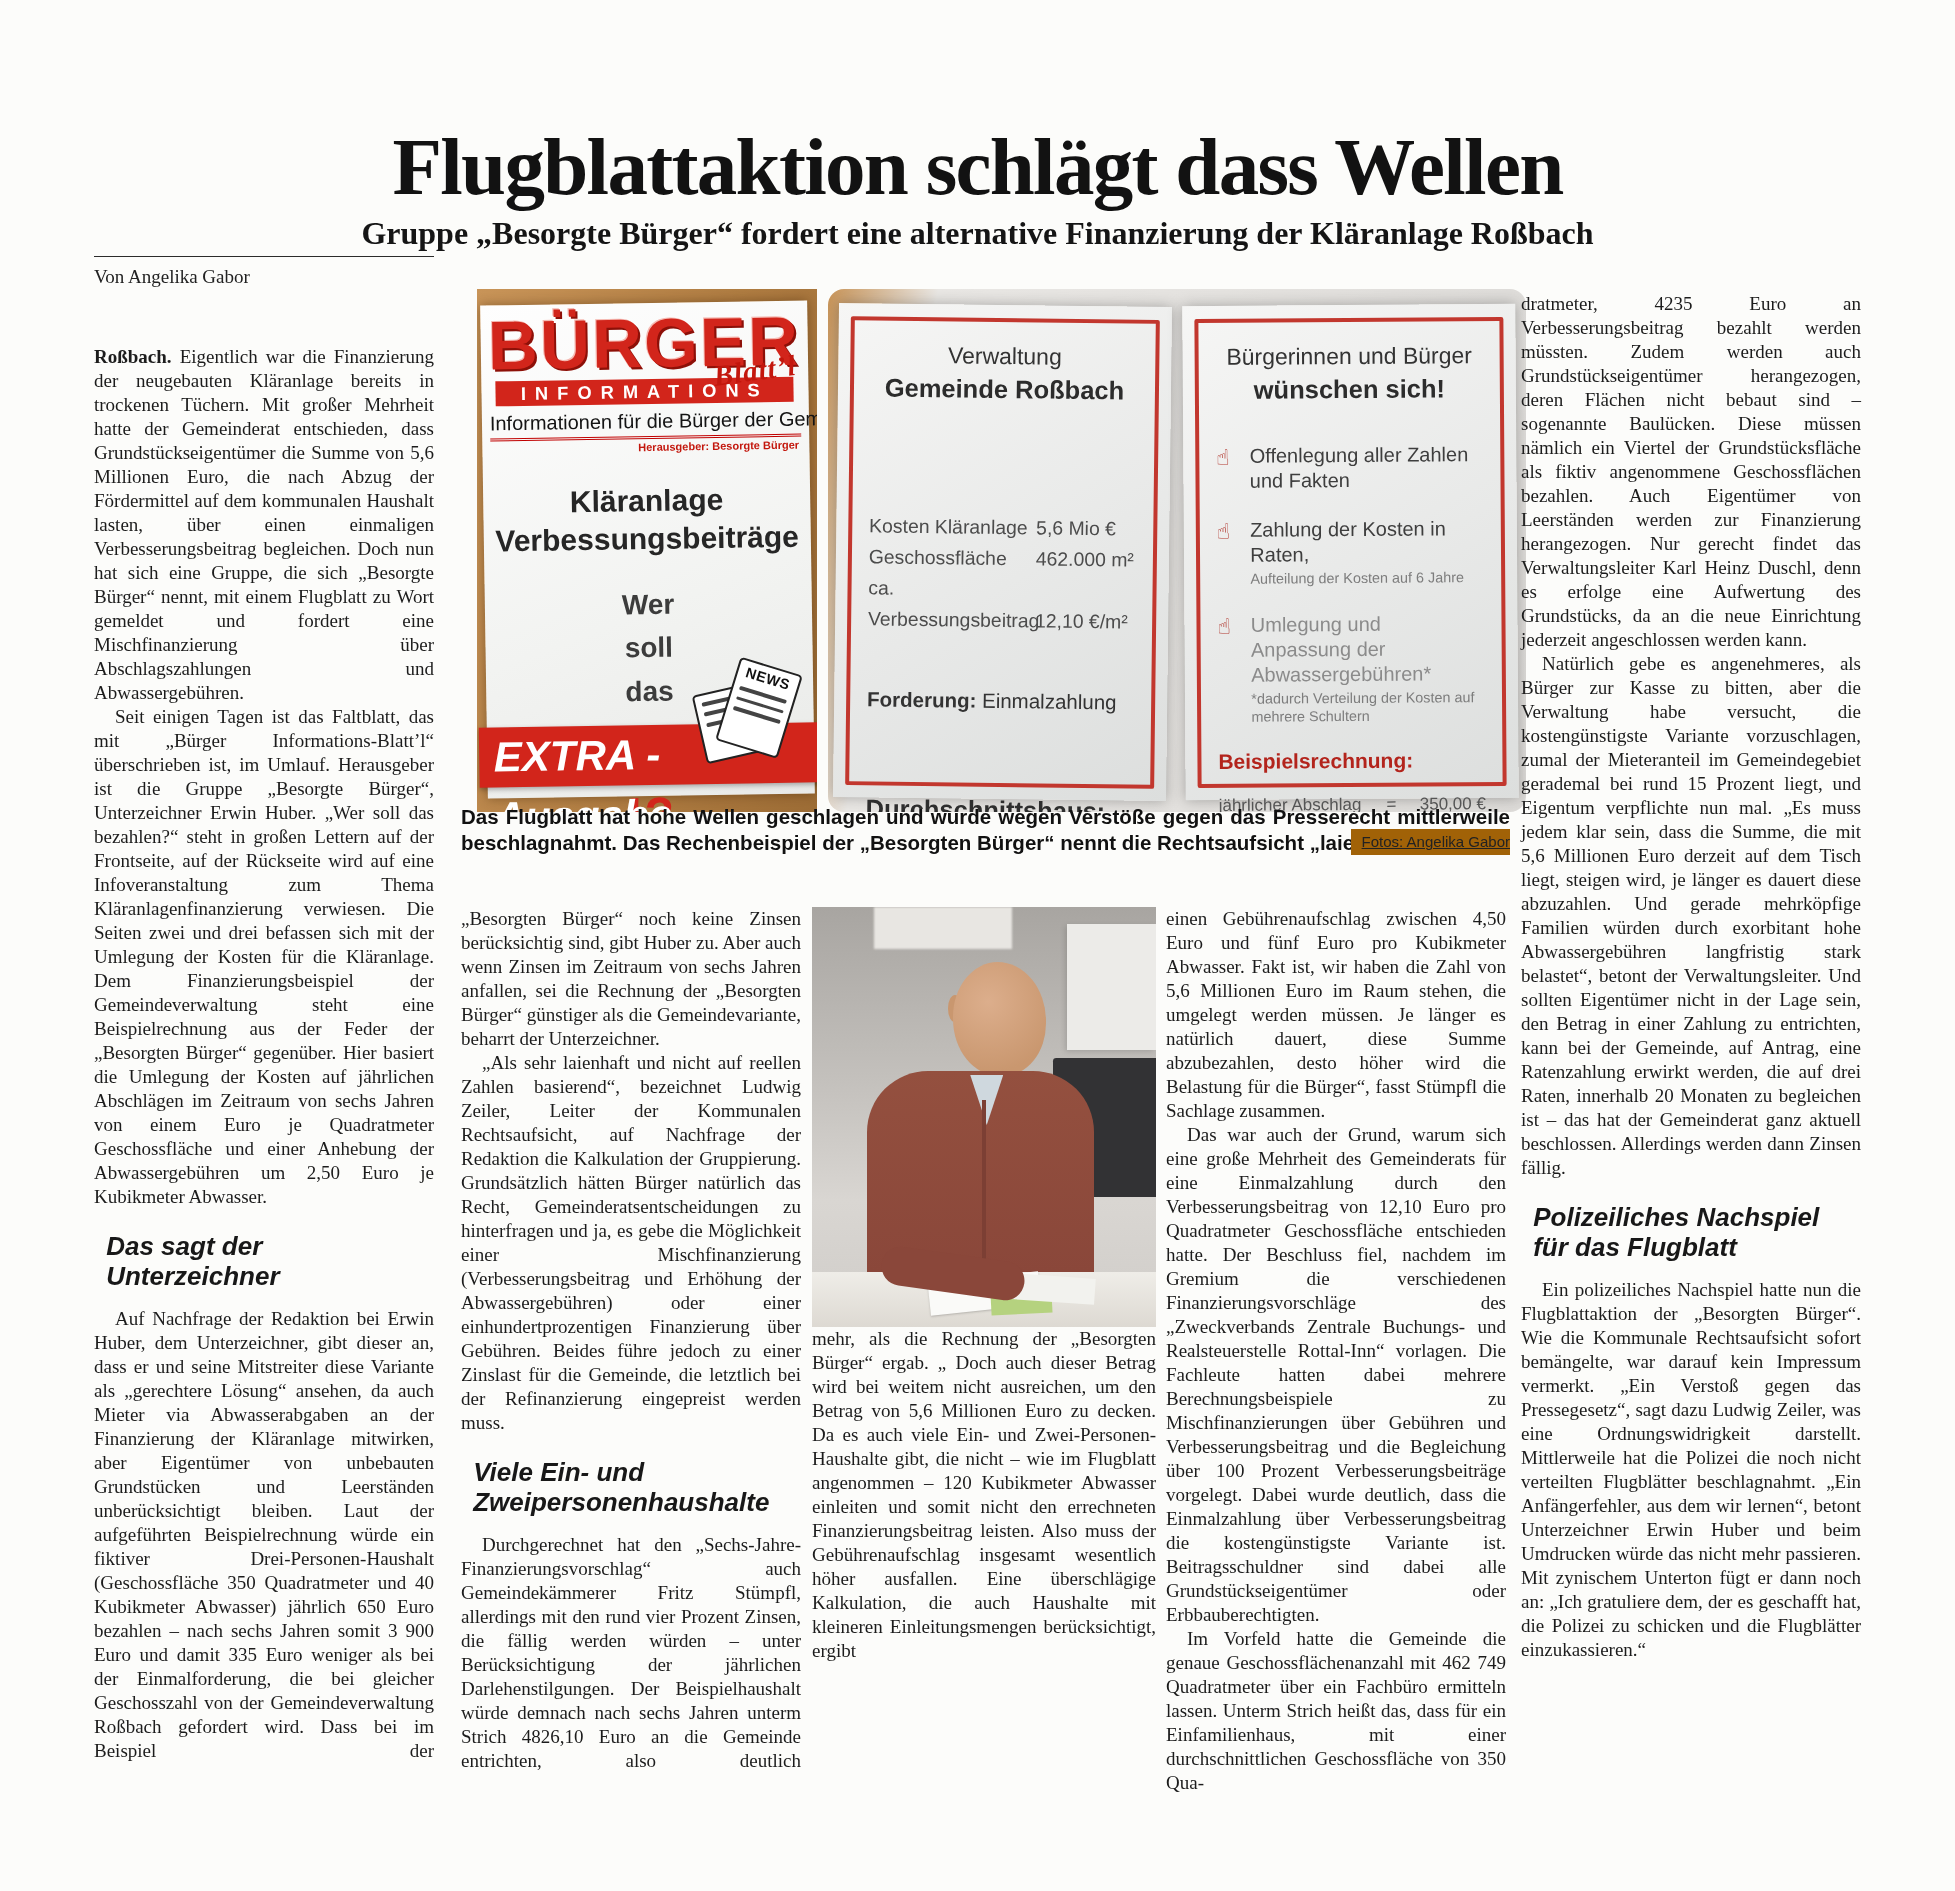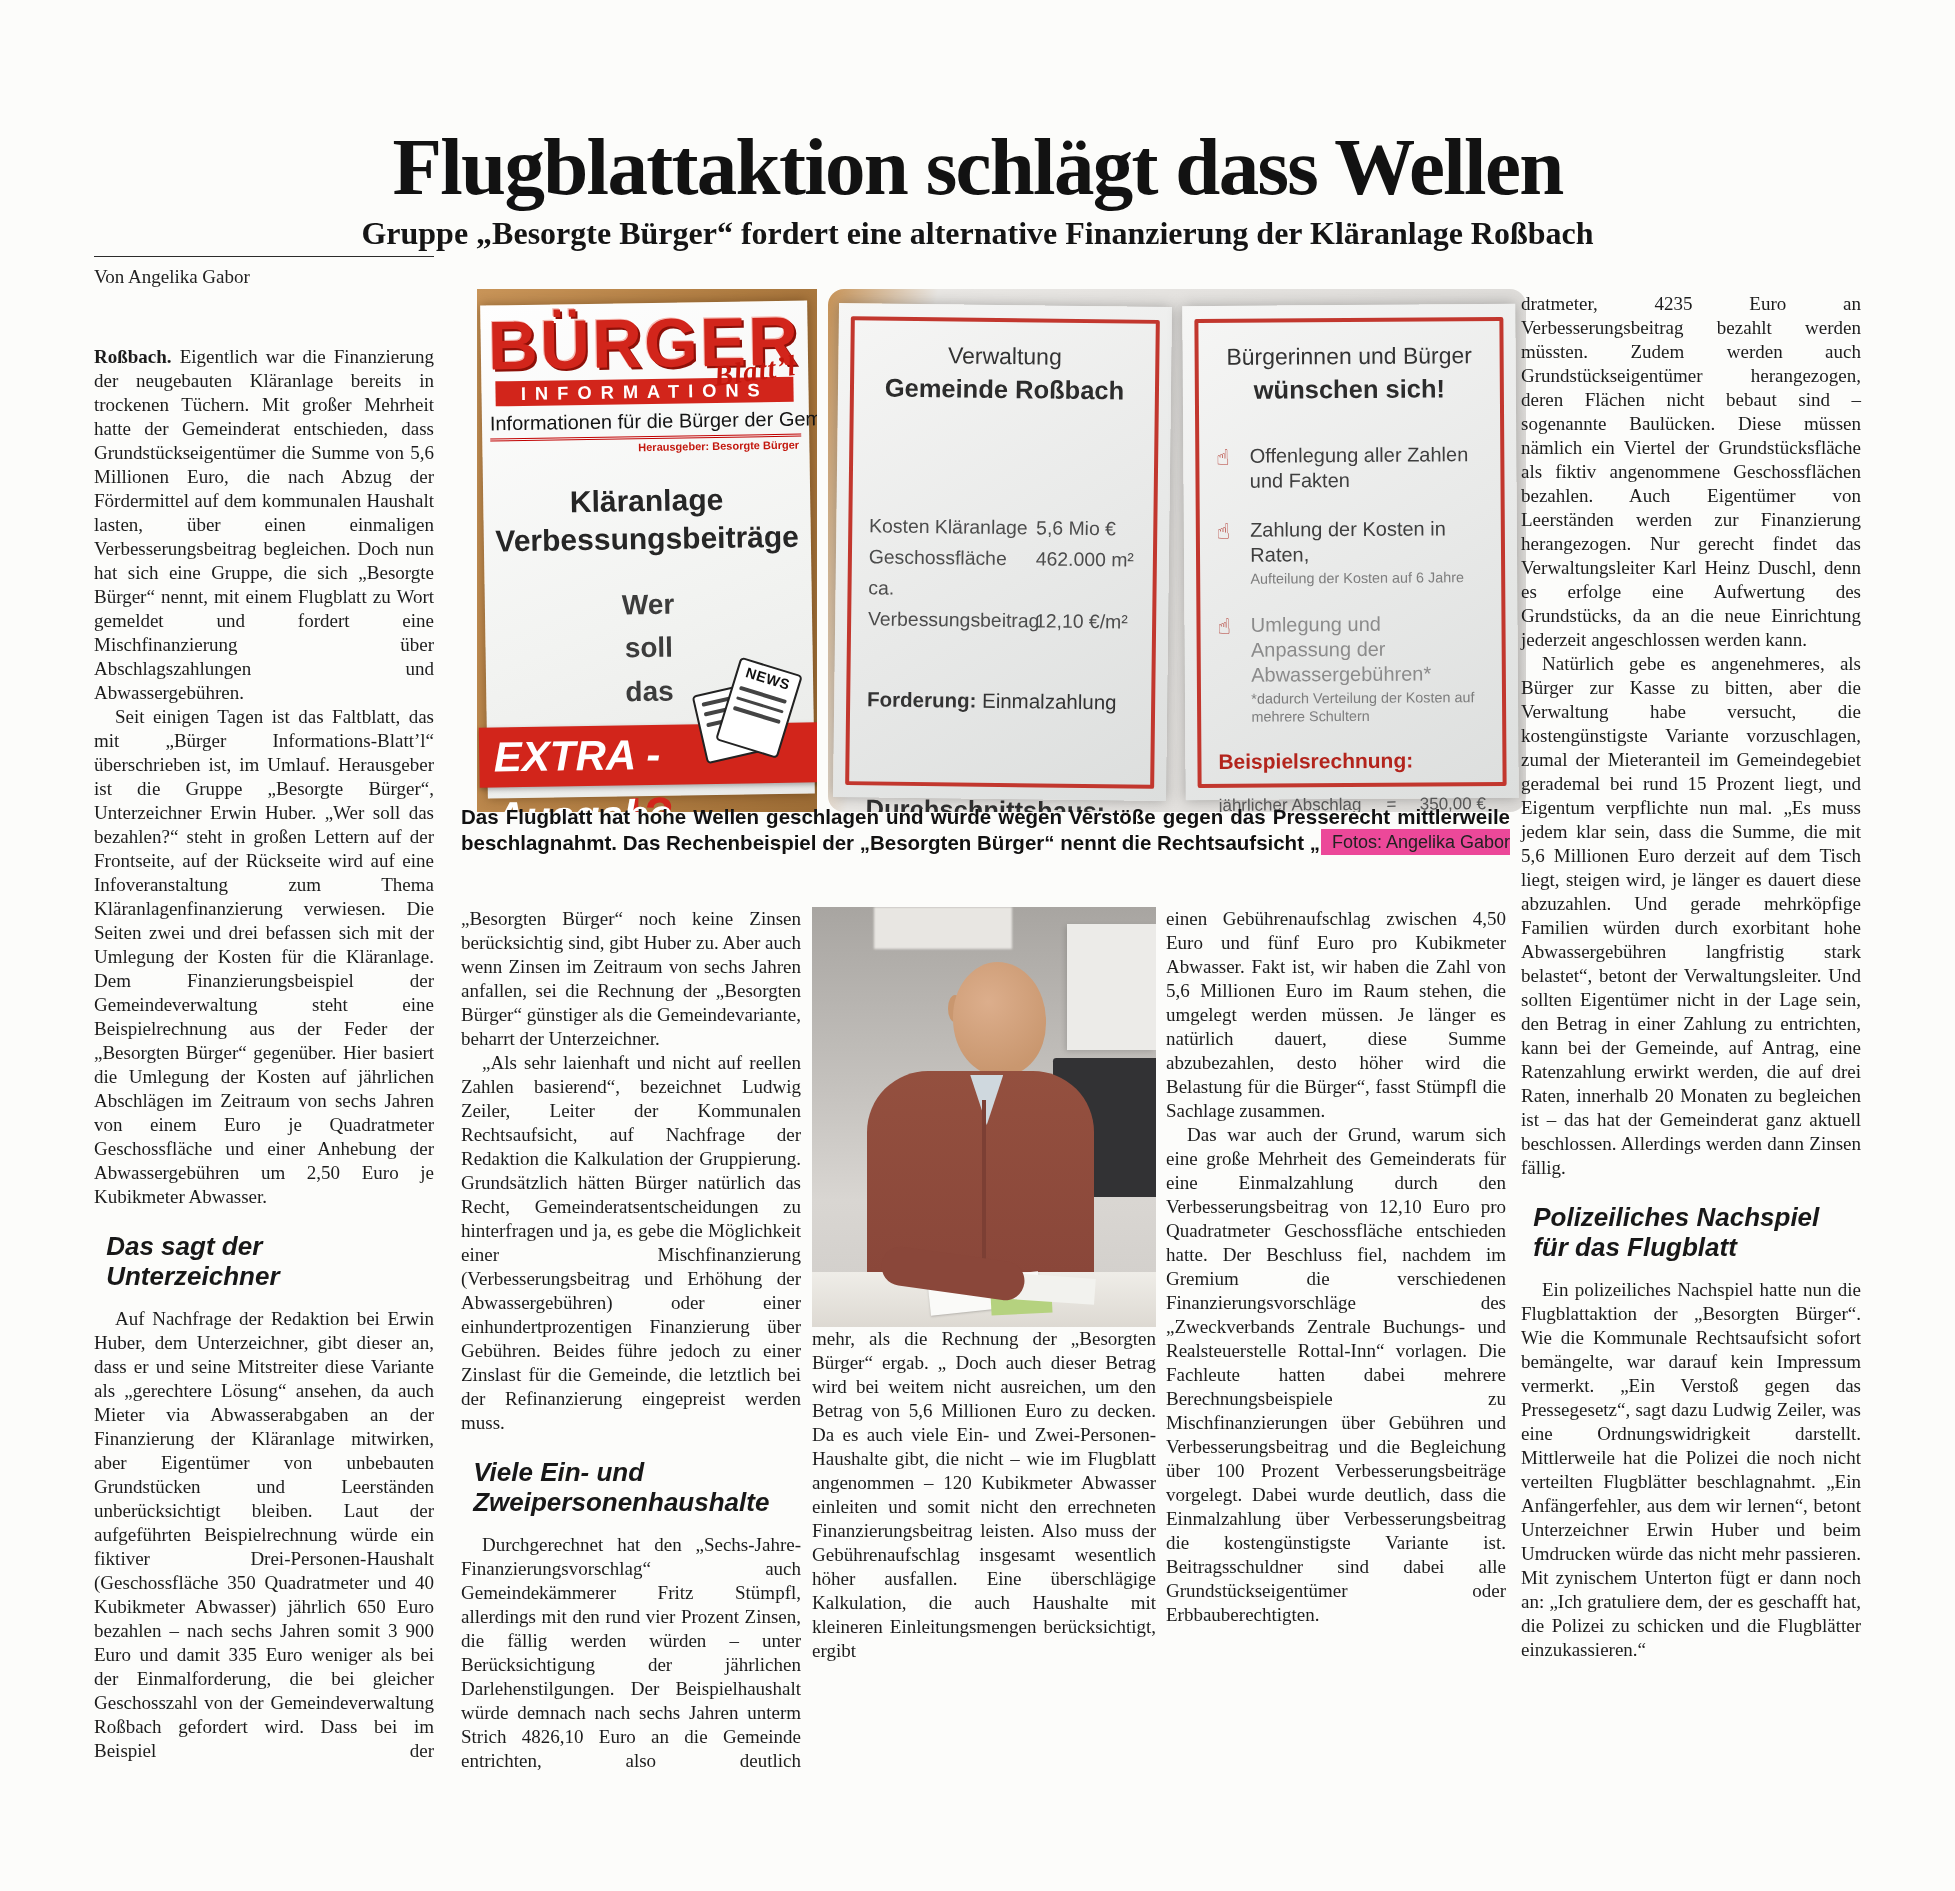--- a/index.html
+++ b/index.html
@@ -93,21 +93,21 @@
   .bsp-row{display:grid;grid-template-columns:1fr 23px 83px;margin-top:21px;
     font-size:17px;line-height:1.35;color:#555;}
   .bsp-row .eq{text-align:center;}
   .bsp-row .val{text-align:right;white-space:nowrap;}
   .bsp-row .lbl{white-space:pre-line;}
   
   .photos-caption{position:absolute;left:461px;top:804px;width:1049px;
     font-family:"Liberation Sans","DejaVu Sans",sans-serif;font-weight:bold;
     font-size:20.5px;line-height:26px;text-align:justify;color:#111;}
   .photos-caption .credit{position:absolute;right:0;bottom:0.6px;font-weight:normal;
-    font-size:18px;color:#222;background:#ec4899;padding-left:11px;}
+    font-size:15px;color:#222;background:#a16207;padding-left:11px;text-decoration:underline;}
   
   .photo-port{position:relative;width:344px;height:420px;overflow:hidden;
     background:linear-gradient(#a8a5a1 0%,#c6c3bf 45%,#d9d6d2 70%,#cfccc8 100%);}
   .pp-light{position:absolute;left:18%;top:0;width:40%;height:10%;background:#e8e6e2;filter:blur(1.1px);}
   .pp-board{position:absolute;right:0;top:4%;width:26%;height:30%;background:#ecebe8;box-shadow:-2.2px 2.2px 5.6px rgba(0,0,0,.15);}
   .pp-monitor{position:absolute;right:-2%;top:36%;width:32%;height:33%;background:#323234;border-radius:3.3px;}
   .pp-head{position:absolute;left:41%;top:13%;width:93px;height:114px;background:
     radial-gradient(circle at 38% 35%,#dcae8c,#c9976f 75%);border-radius:48% 52% 46% 50%;}
   .pp-ear{position:absolute;left:39.5%;top:21%;width:14.4px;height:27px;background:#c9976f;border-radius:50%;}
   .pp-body{position:absolute;left:16%;top:39%;width:66%;height:48%;
@@ -260,20 +260,21 @@
     <div class="pp-note"></div>
     <div class="pp-paper2"></div>
     <div class="pp-arm"></div>
   </div>
   <p class="cont">mehr, als die Rechnung der „Besorgten Bürger“ ergab. „ Doch auch dieser Betrag wird bei weitem nicht ausreichen, um den Betrag von 5,6 Millionen Euro zu decken. Da es auch viele Ein- und Zwei-Personen-Haushalte gibt, die nicht – wie im Flugblatt angenommen – 120 Kubikmeter Abwasser einleiten und somit nicht den errechneten Finanzierungsbeitrag leisten. Also muss der Gebührenaufschlag insgesamt wesentlich höher ausfallen. Eine überschlägige Kalkulation, die auch Haushalte mit kleineren Einleitungsmengen berücksichtigt, ergibt</p>
 </div>
 
 <div class="col" id="col4">
   <p>einen Gebührenaufschlag zwischen 4,50 Euro und fünf Euro pro Kubikmeter Abwasser. Fakt ist, wir haben die Zahl von 5,6 Millionen Euro im Raum stehen, die umgelegt werden müssen. Je länger es natürlich dauert, diese Summe abzubezahlen, desto höher wird die Belastung für die Bürger“, fasst Stümpfl die Sachlage zusammen.</p>
   <p class="ind">Das war auch der Grund, warum sich eine große Mehrheit des Gemeinderats für eine Einmalzahlung durch den Verbesserungsbeitrag von 12,10 Euro pro Quadratmeter Geschossfläche entschieden hatte. Der Beschluss fiel, nachdem im Gremium die verschiedenen Finanzierungsvorschläge des „Zweckverbands Zentrale Buchungs- und Realsteuerstelle Rottal-Inn“ vorlagen. Die Fachleute hatten dabei mehrere Berechnungsbeispiele zu Mischfinanzierungen über Gebühren und Verbesserungsbeitrag und die Begleichung über 100 Prozent Verbesserungsbeiträge vorgelegt. Dabei wurde deutlich, dass die Einmalzahlung über Verbesserungsbeitrag die kostengünstigste Variante ist. Beitragsschuldner sind dabei alle Grundstückseigentümer oder Erbbauberechtigten.</p>
+  <p class="ind cont">Im Vorfeld hatte die Gemeinde die genaue Geschossflächenanzahl mit 462 749 Quadratmeter über ein Fachbüro ermitteln lassen. Unterm Strich heißt das, dass für ein Einfamilienhaus, mit einer durchschnittlichen Geschossfläche von 350 Qua-</p>
 </div>
 
 <div class="col" id="col5">
   <p>dratmeter, 4235 Euro an Verbesserungsbeitrag bezahlt werden müssten. Zudem werden auch Grundstückseigentümer herangezogen, deren Flächen nicht bebaut sind – sogenannte Baulücken. Diese müssen nämlich ein Viertel der Grundstücksfläche als fiktiv angenommene Geschossflächen bezahlen. Auch Eigentümer von Leerständen werden zur Finanzierung herangezogen. Nur gerecht findet das Verwaltungsleiter Karl Heinz Duschl, denn es erfolge eine Aufwertung des Grundstücks, da an die neue Einrichtung jederzeit angeschlossen werden kann.</p>
   <p class="ind">Natürlich gebe es angenehmeres, als Bürger zur Kasse zu bitten, aber die Verwaltung habe versucht, die kostengünstigste Variante vorzuschlagen, zumal der Mieteranteil im Gemeindegebiet gerademal bei rund 15 Prozent liegt, und Eigentum verpflichte nun mal. „Es muss jedem klar sein, dass die Summe, die mit 5,6 Millionen Euro derzeit auf dem Tisch liegt, steigen wird, je länger es dauert diese abzuzahlen. Und gerade mehrköpfige Familien würden durch exorbitant hohe Abwassergebühren langfristig stark belastet“, betont der Verwaltungsleiter. Und sollten Eigentümer nicht in der Lage sein, den Betrag in einer Zahlung zu entrichten, kann bei der Gemeinde, auf Antrag, eine Ratenzahlung erwirkt werden, die auf drei Raten, innerhalb 20 Monaten zu begleichen ist – das hat der Gemeinderat ganz aktuell beschlossen. Allerdings werden dann Zinsen fällig.</p>
   <div class="colsubhead">Polizeiliches Nachspiel für das Flugblatt</div>
   <p class="ind">Ein polizeiliches Nachspiel hatte nun die Flugblattaktion der „Besorgten Bürger“. Wie die Kommunale Rechtsaufsicht sofort bemängelte, war darauf kein Impressum vermerkt. „Ein Verstoß gegen das Pressegesetz“, sagt dazu Ludwig Zeiler, was eine Ordnungswidrigkeit darstellt. Mittlerweile hat die Polizei die noch nicht verteilten Flugblätter beschlagnahmt. „Ein Anfängerfehler, aus dem wir lernen“, betont Unterzeichner Erwin Huber und beim Umdrucken würde das nicht mehr passieren. Mit zynischem Unterton fügt er dann noch an: „Ich gratuliere dem, der es geschafft hat, die Polizei zu schicken und die Flugblätter einzukassieren.“</p>
 </div>
 
 

